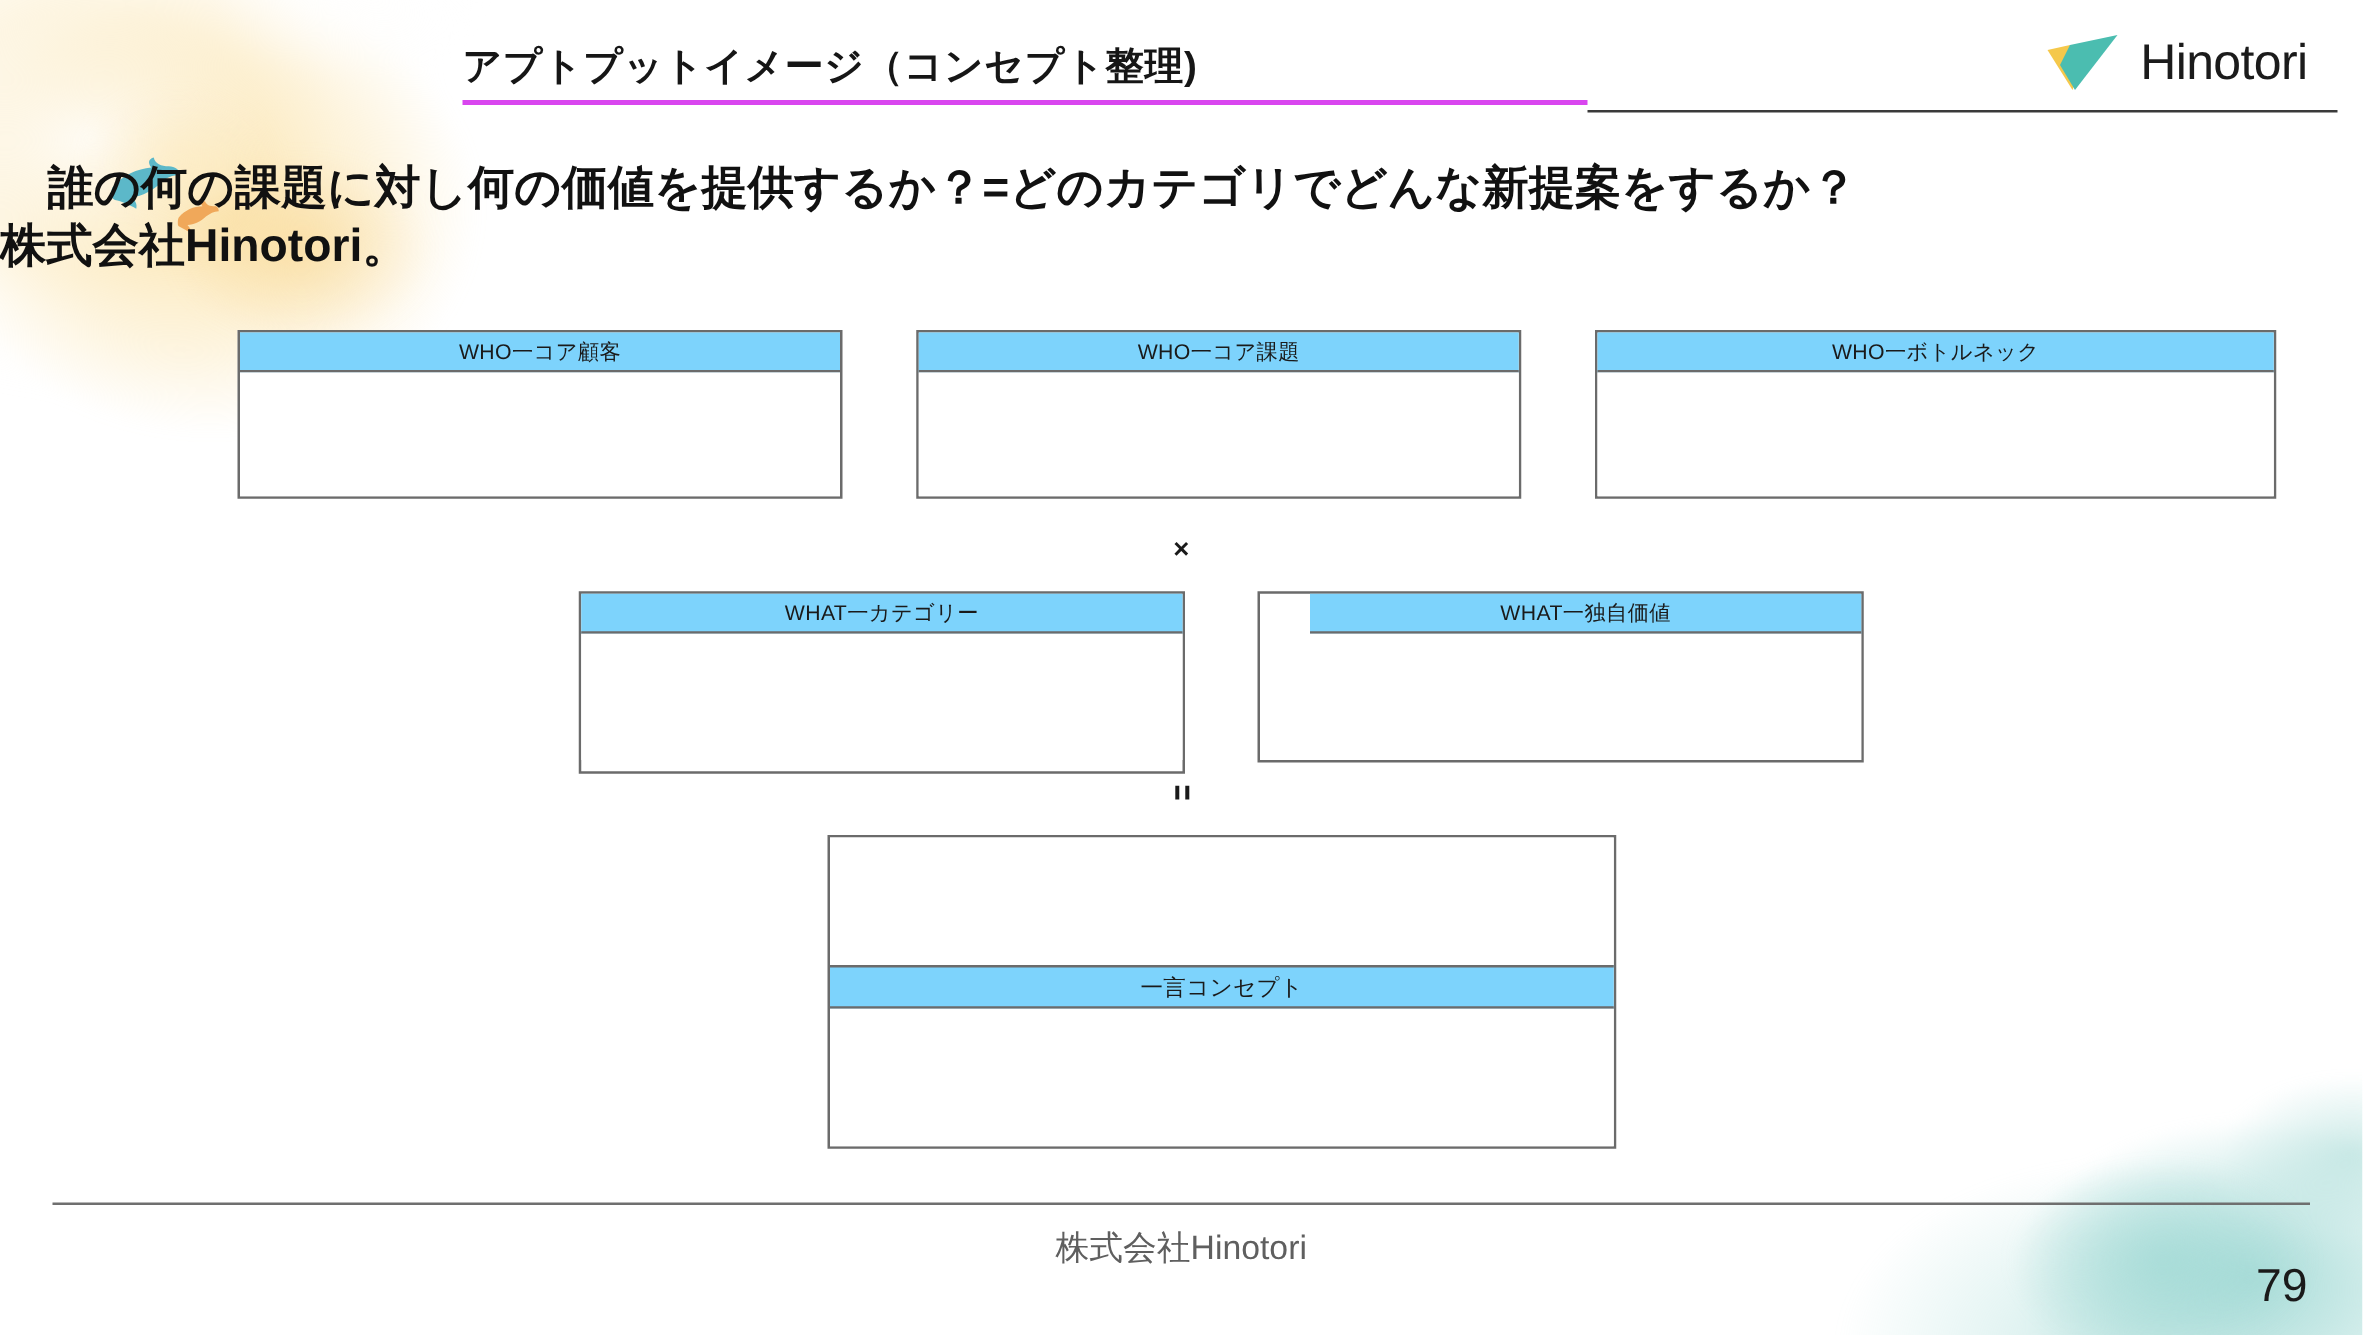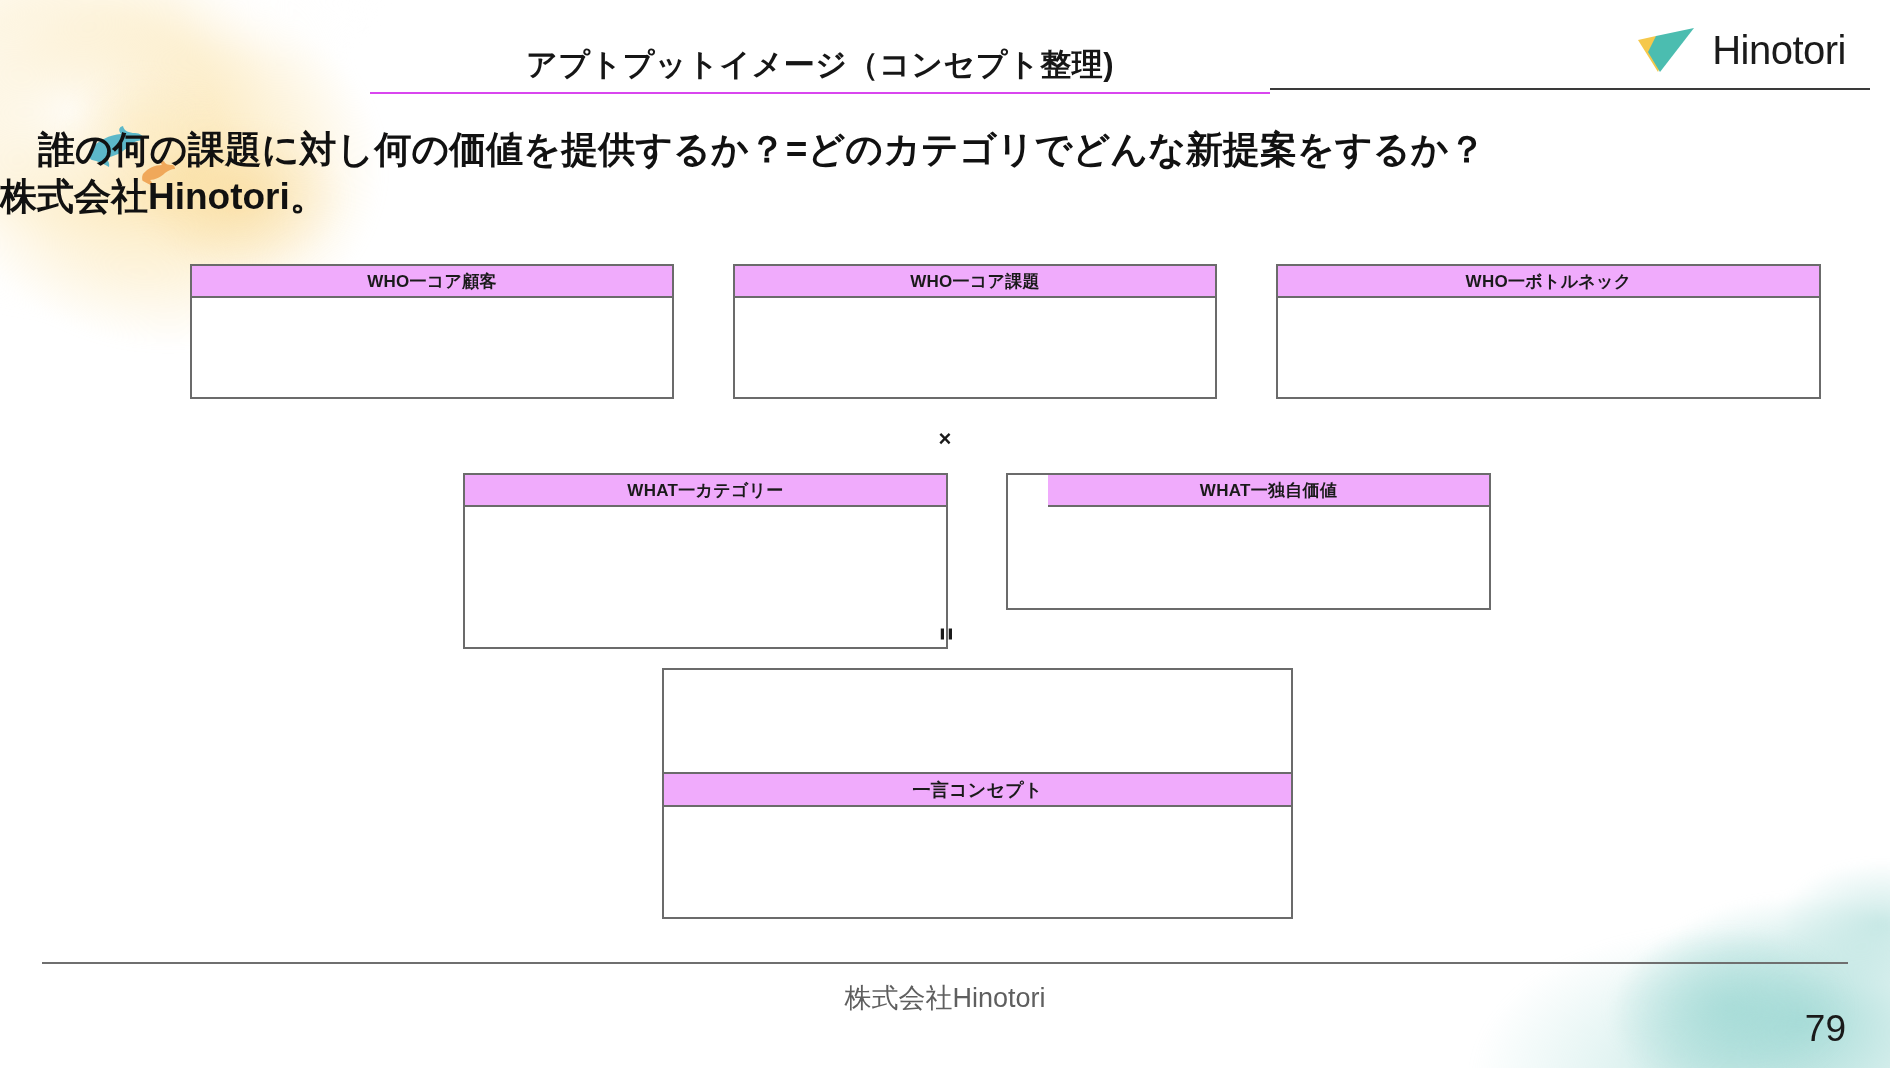--- a/index.html
+++ b/index.html
@@ -65,25 +65,24 @@
   }
 
   
   .header {
     position: absolute;
     left: 0; top: 0;
     width: 1890px; height: 100px;
   }
   .title-wrap {
     position: absolute;
-    left: 370px; top: 44px;
+    left: 370px; top: 32px;
     width: 900px;
-    border-bottom: 2px solid #d946ef;
+    border-bottom: 4px solid #d946ef;
     padding-bottom: 6px;
-    text-align: center;
   }
   .slide-title {
     font-size: 31px;
     font-weight: 700;
     color: #161616;
     letter-spacing: 0.5px;
     white-space: nowrap;
   }
   .header-rule {
     position: absolute;
@@ -128,28 +127,28 @@
   .lead .l1 { display: block; padding-left: 38px; }
   .lead .l2 { display: block; }
 
   
   .box {
     position: absolute;
     border: 2px solid #6b6b6b;
     background: #ffffff;
   }
   .box-head {
-    background: #f0abfc;
+    background: #7dd3fc;
     border-bottom: 2px solid #6b6b6b;
     height: 32px;
     display: flex;
     align-items: center;
     justify-content: center;
     font-size: 17px;
-    font-weight: 700;
+    font-weight: 400;
     color: #1a1a1a;
     letter-spacing: 0.3px;
   }
   .box-body {
     background: #ffffff;
   }
 
   
   #who-0 { left: 190px;  top: 264px; width: 484px; height: 135px; }
   #who-1 { left: 733px;  top: 264px; width: 484px; height: 135px; }
@@ -168,21 +167,21 @@
   #op-times { left: 0; top: 426px; }
   #op-equals {
     left: 0; top: 620px;
     font-size: 22px;
     font-weight: 700;
     letter-spacing: -2px;
   }
   #op-equals span { display: inline-block; transform: rotate(90deg) scaleY(1.35); }
 
   
-  #what-0 { left: 463px; top: 473px; width: 485px; height: 176px; }
+  #what-0 { left: 463px; top: 473px; width: 485px; height: 146px; }
   #what-1 { left: 1006px; top: 473px; width: 485px; height: 137px; padding-left: 40px; }
   #what-0 .box-body, #what-1 .box-body { height: 101px; }
 
   
   #result-stack {
     position: absolute;
     left: 662px; top: 668px;
     width: 631px;
     border: 2px solid #6b6b6b;
     background: #ffffff;

